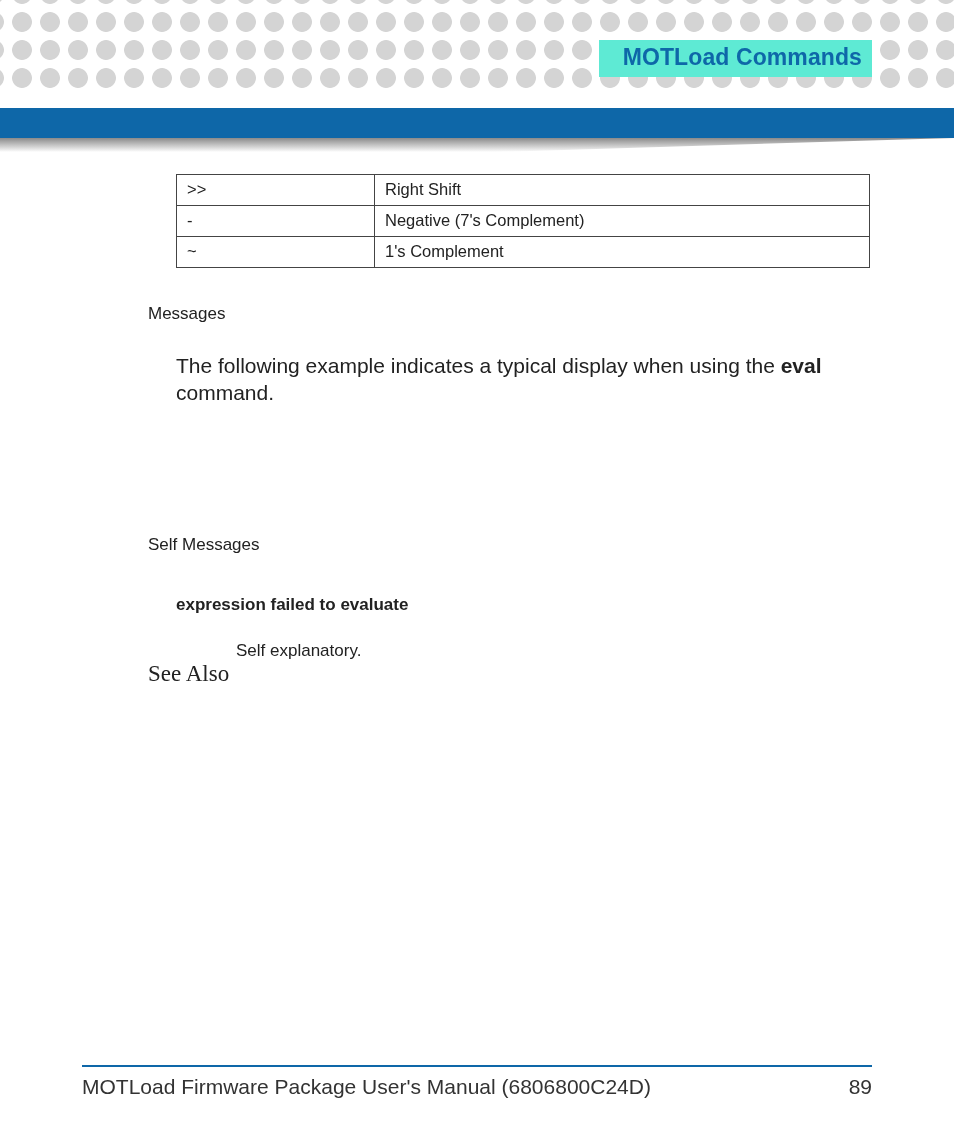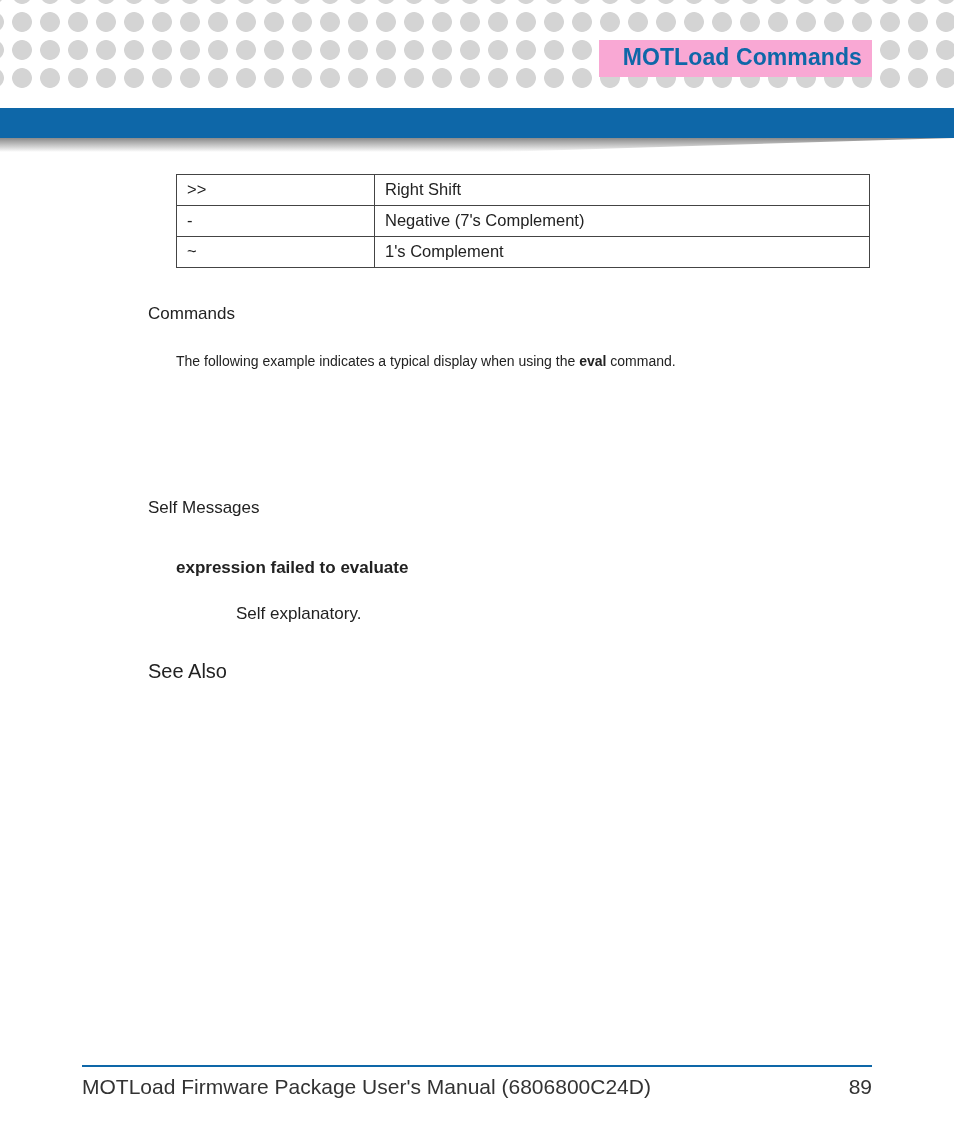--- a/index.html
+++ b/index.html
@@ -19,21 +19,21 @@
     background-image: radial-gradient(circle, #d4d4d4 48%, transparent 52%);
     background-size: 28px 28px;
     background-position: 8px 8px;
   }
 
   
   .header-title {
     position: absolute;
     top: 40px;
     right: 82px;
-    background: #f9a8d4;
+    background: #5eead4;
     padding: 4px 10px 6px 24px;
     color: #0e67a8;
     font-weight: 700;
     font-size: 23px;
     letter-spacing: 0.1px;
   }
 
   
   .blue-bar {
     position: absolute;
@@ -75,27 +75,27 @@
     vertical-align: middle;
     height: 20px;
   }
   table.ops td.col1 { width: 198px; }
   table.ops td.spanrow { font-weight: 700; }
 
   .section-label {
     font-size: 17px;
     margin-top: 36px;
   }
-  .indent1 { margin-left: 28px; margin-top: 28px; font-size: 14px; line-height: 1.3; }
+  .indent1 { margin-left: 28px; margin-top: 28px; font-size: 21px; line-height: 1.3; }
   .bold { font-weight: 700; }
 
   .error-sect { margin-top: 128px; font-size: 17px; }
   .error-msg  { margin-left: 28px; margin-top: 40px; font-weight: 700; font-size: 17px; }
   .error-body { margin-left: 88px; margin-top: 26px; font-size: 17px; }
-  .seealso    { margin-top: 36px; font-size: 20px; }
+  .seealso    { font-size: 23px; font-family: Liberation Serif, serif; }
 
   
   .footer-rule {
     position: absolute;
     left: 82px; right: 82px;
     bottom: 78px;
     border-top: 2px solid #0e67a8;
   }
   .footer {
     position: absolute;
@@ -132,21 +132,21 @@
       <td class="col1">-</td>
       <td>Negative (7's Complement)</td>
     </tr>
     <tr>
       <td class="col1">~</td>
       <td>1's Complement</td>
     </tr>
   </tbody>
     </table>
 
-  <div class="section-label">Commands</div>
+  <div class="section-label">Messages</div>
   <div class="indent1">
     <span>The following example indicates a typical display when using the </span><span class="bold">eval</span><span> command.</span>
   </div>
 
   <div class="error-sect">Self Messages</div>
   <div class="error-msg">expression failed to evaluate</div>
   <div class="error-body">Self explanatory.</div>
 
   <div class="seealso">See Also</div>
 

